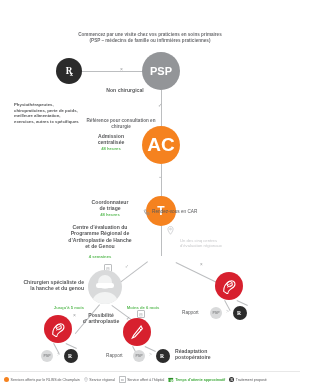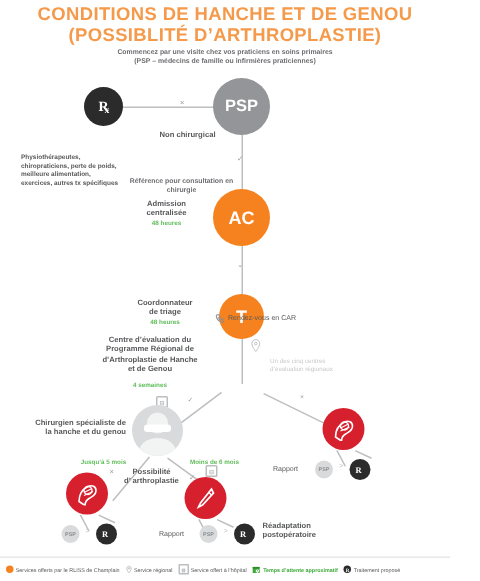--- a/index.html
+++ b/index.html
@@ -60,24 +60,20 @@
   .lg-dot{width:5px;height:5px;border-radius:50%;flex:0 0 auto;}
   .lg-sq{width:4.6px;height:4.6px;flex:0 0 auto;border:.6px solid #bcbec0;border-radius:.7px;display:flex;align-items:center;justify-content:center;}
   .lg-green{color:#3fa93b;font-weight:bold;}
   svg{display:block;}
 </style>
 </head>
 <body>
 
 <div class="stage">
 
-  <div class="title">
-    <div>CONDITIONS DE HANCHE ET DE GENOU</div>
-    <div>(POSSIBLITÉ D’ARTHROPLASTIE)</div>
-  </div>
   <div class="subtitle">
     <div>Commencez par une visite chez vos praticiens en soins primaires</div>
     <div>(PSP – médecins de famille ou infirmières praticiennes)</div>
   </div>
 
   <div class="ln lnh" style="left:80px;top:71px;width:88px;"></div>
   <div class="mark" style="left:120px;top:65.5px;">×</div>
 
   <div class="node n-dark" style="left:56px;top:58px;width:26px;height:26px;">
     <svg width="14" height="14" viewBox="0 0 24 24">
@@ -92,21 +88,21 @@
 
   <div class="lbl c" style="left:81px;top:87px;width:88px;">Non chirurgical</div>
 
   <div class="lbl" style="left:14px;top:102px;width:68px;font-size:4.3px;line-height:5.6px;">Physiothérapeutes, chiropraticiens, perte de poids, meilleure alimentation, exercices, autres tx spécifiques</div>
 
   <div class="lbl c" style="left:85px;top:118px;width:72px;font-size:4.6px;line-height:6px;color:#6d6e71;">Référence pour consultation en chirurgie</div>
 
   <div class="ln lnv" style="left:161px;top:90px;height:36px;"></div>
   <div class="mark" style="left:158px;top:102px;">✓</div>
 
-  <div class="node n-ac" style="left:142px;top:126px;width:38px;height:38px;font-size:12px;">
+  <div class="node n-ac" style="left:142px;top:126px;width:38px;height:38px;font-size:19px;">
     <span>AC</span>
   </div>
   <div class="lbl c" style="left:83px;top:133px;width:56px;">
     <div>Admission</div>
     <div>centralisée</div>
   </div>
   <div class="wait" style="left:83px;top:146px;width:56px;">48 heures</div>
 
   <div class="ln lnv" style="left:161px;top:164px;height:32px;"></div>
   <div class="mark" style="left:158px;top:173px;">⌄</div>

